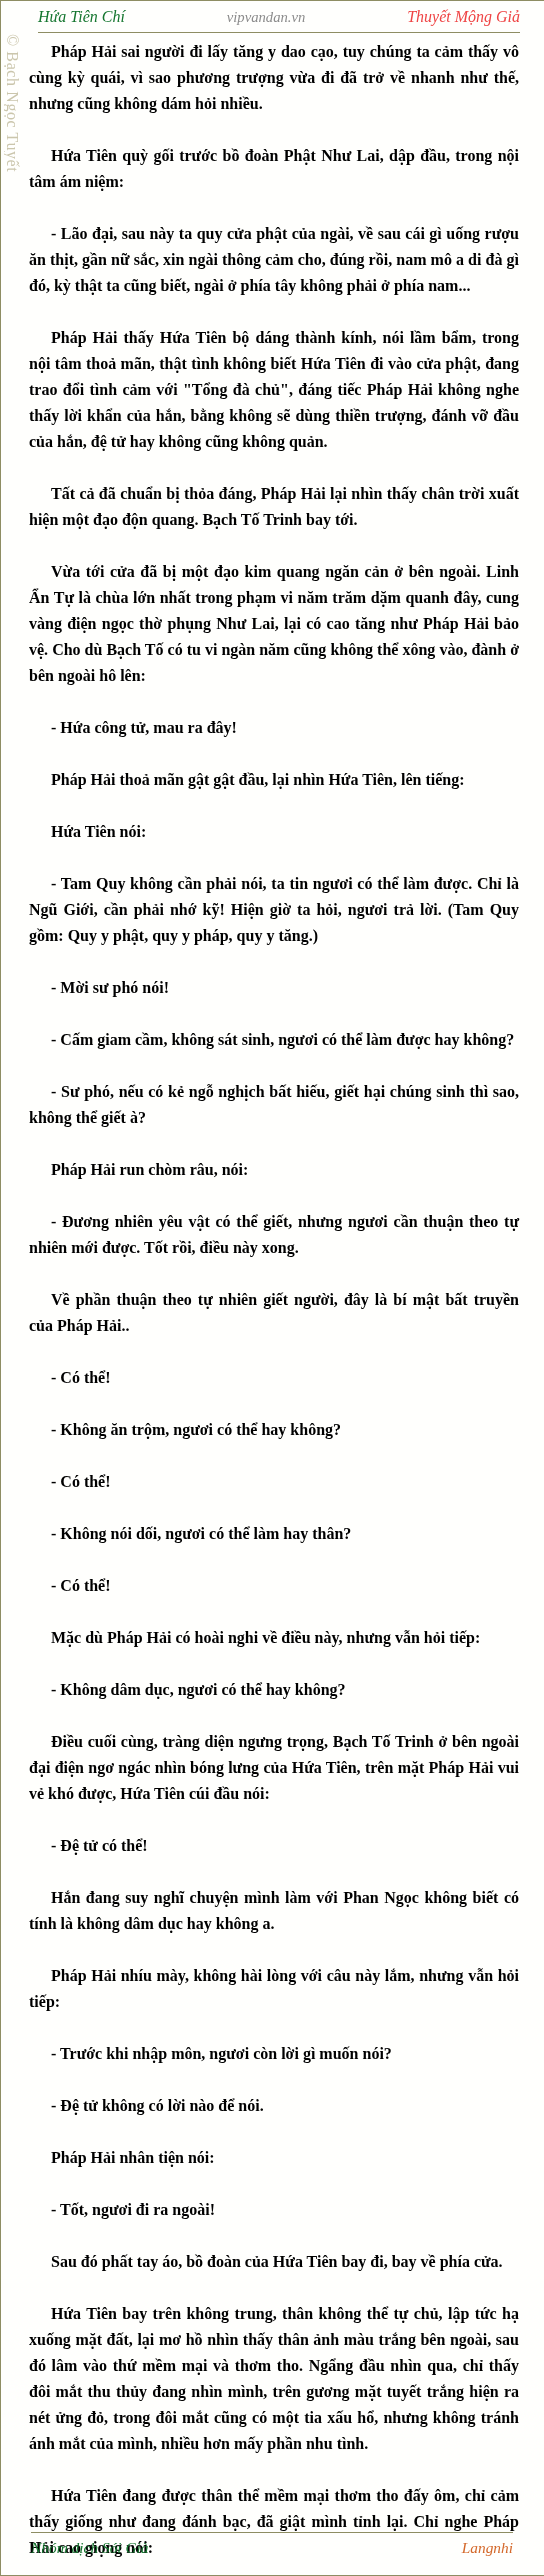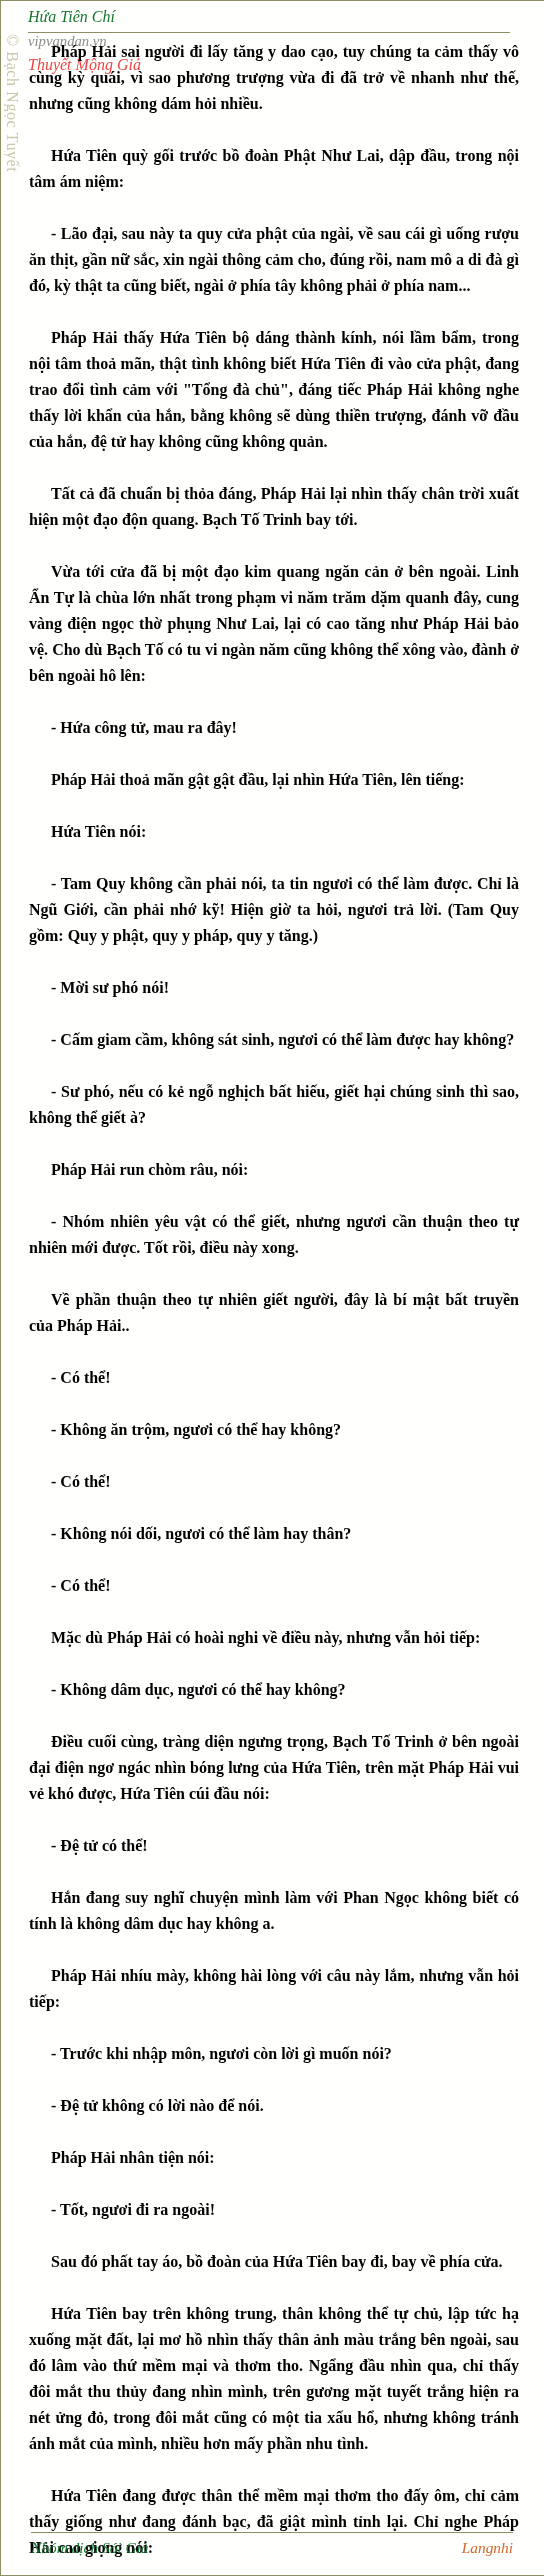--- a/index.html
+++ b/index.html
@@ -38,30 +38,29 @@
     transform-origin: left top;
     transform: rotate(90deg) translate(0, -16.7px);
     font-family: "Liberation Serif", "DejaVu Serif", serif;
     font-size: 16px;
     letter-spacing: 0.6px;
     color: #cbc6ac;
   }
   
   .header {
     position: absolute;
-    left: 27px;
+    left: 37px;
     top: 3.8px;
     width: 482px;
     height: 28px;
     display: flex;
     align-items: baseline;
     justify-content: space-between;
     border-bottom: 1.3px solid #8e8d63;
     box-sizing: border-box;
-    flex-direction: column;
   }
   .header .h-item {
     font-style: italic;
     font-size: 16px;
     line-height: 24px;
     white-space: nowrap;
   }
   .header .h-left  { color: #15762f; }
   .header .h-mid   { color: #8c8c8c; font-size: 14.7px; font-style: italic; }
   .header .h-right { color: #ef4444; }
@@ -131,21 +130,21 @@
     <p class="indent gap">Tất cả đã chuẩn bị thỏa đáng, Pháp Hải lại nhìn thấy chân trời xuất hiện một đạo độn quang. Bạch Tố Trinh bay tới.</p>
     <p class="indent gap">Vừa tới cửa đã bị một đạo kim quang ngăn cản ở bên ngoài. Linh Ẩn Tự là chùa lớn nhất trong phạm vi năm trăm dặm quanh đây, cung vàng điện ngọc thờ phụng Như Lai, lại có cao tăng như Pháp Hải bảo vệ. Cho dù Bạch Tố có tu vi ngàn năm cũng không thể xông vào, đành ở bên ngoài hô lên:</p>
     <p class="indent gap lastline-left">- Hứa công tử, mau ra đây!</p>
     <p class="indent gap">Pháp Hải thoả mãn gật gật đầu, lại nhìn Hứa Tiên, lên tiếng:</p>
     <p class="indent gap lastline-left">Hứa Tiên nói:</p>
     <p class="indent gap">- Tam Quy không cần phải nói, ta tin ngươi có thể làm được. Chỉ là Ngũ Giới, cần phải nhớ kỹ! Hiện giờ ta hỏi, ngươi trả lời. (Tam Quy gồm: Quy y phật, quy y pháp, quy y tăng.)</p>
     <p class="indent gap lastline-left">- Mời sư phó nói!</p>
     <p class="indent gap">- Cấm giam cầm, không sát sinh, ngươi có thể làm được hay không?</p>
     <p class="indent gap">- Sư phó, nếu có kẻ ngỗ nghịch bất hiếu, giết hại chúng sinh thì sao, không thể giết à?</p>
     <p class="indent gap lastline-left">Pháp Hải run chòm râu, nói:</p>
-    <p class="indent gap">- Nhóm nhiên yêu vật có thể giết, nhưng ngươi cần thuận theo tự nhiên mới được. Tốt rồi, điều này xong.</p>
+    <p class="indent gap">- Đương nhiên yêu vật có thể giết, nhưng ngươi cần thuận theo tự nhiên mới được. Tốt rồi, điều này xong.</p>
     <p class="indent gap">Về phần thuận theo tự nhiên giết người, đây là bí mật bất truyền của Pháp Hải..</p>
     <p class="indent gap lastline-left">- Có thể!</p>
     <p class="indent gap lastline-left">- Không ăn trộm, ngươi có thể hay không?</p>
     <p class="indent gap lastline-left">- Có thể!</p>
     <p class="indent gap lastline-left">- Không nói dối, ngươi có thể làm hay thân?</p>
     <p class="indent gap lastline-left">- Có thể!</p>
     <p class="indent gap">Mặc dù Pháp Hải có hoài nghi về điều này, nhưng vẫn hỏi tiếp:</p>
     <p class="indent gap lastline-left">- Không dâm dục, ngươi có thể hay không?</p>
     <p class="indent gap">Điều cuối cùng, tràng diện ngưng trọng, Bạch Tố Trinh ở bên ngoài đại điện ngơ ngác nhìn bóng lưng của Hứa Tiên, trên mặt Pháp Hải vui vẻ khó được, Hứa Tiên cúi đầu nói:</p>
     <p class="indent gap lastline-left">- Đệ tử có thể!</p>

